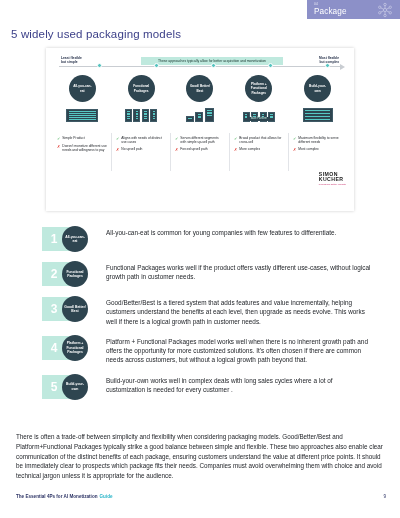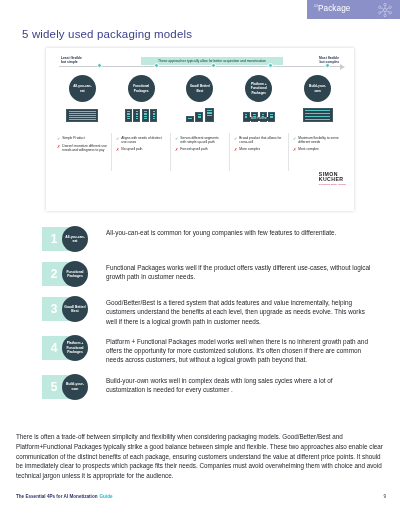--- a/index.html
+++ b/index.html
@@ -12,28 +12,28 @@
   .page { position: relative; width: 400px; height: 518px; background:#fff; }
 
   
   .badge {
     position: absolute; top: 0; left: 307px;
     width: 93px; height: 19px;
     background: #8c90c8;
     display: flex; align-items: center; padding: 0 6px 0 7px;
     gap: 4px;
   }
-  .badge-texts { display:flex; flex-direction:row; justify-content:center; line-height:1; }
+  .badge-texts { display:flex; flex-direction:column; justify-content:center; line-height:1; }
   .badge-kicker { font-size: 3.2px; color:#e9eaf6; letter-spacing:.2px; margin-bottom:1px; }
   .badge-title { font-size: 8.2px; color: #ffffff; letter-spacing: .1px; }
   .badge-icon { margin-left:auto; width:18px; height:16px; opacity:.72; }
 
   
   .slide-title {
-    position: absolute; left: 22px; top: 28px;
+    position: absolute; left: 11px; top: 28px;
     font-size: 11.5px; color: #3b3f88; letter-spacing: .15px;
   }
 
   
   .exhibit {
     position: absolute; left: 46px; top: 48px;
     width: 308px; height: 163px;
     background: #ffffff;
     box-shadow: 0 0 3px rgba(0,0,0,.20);
   }

